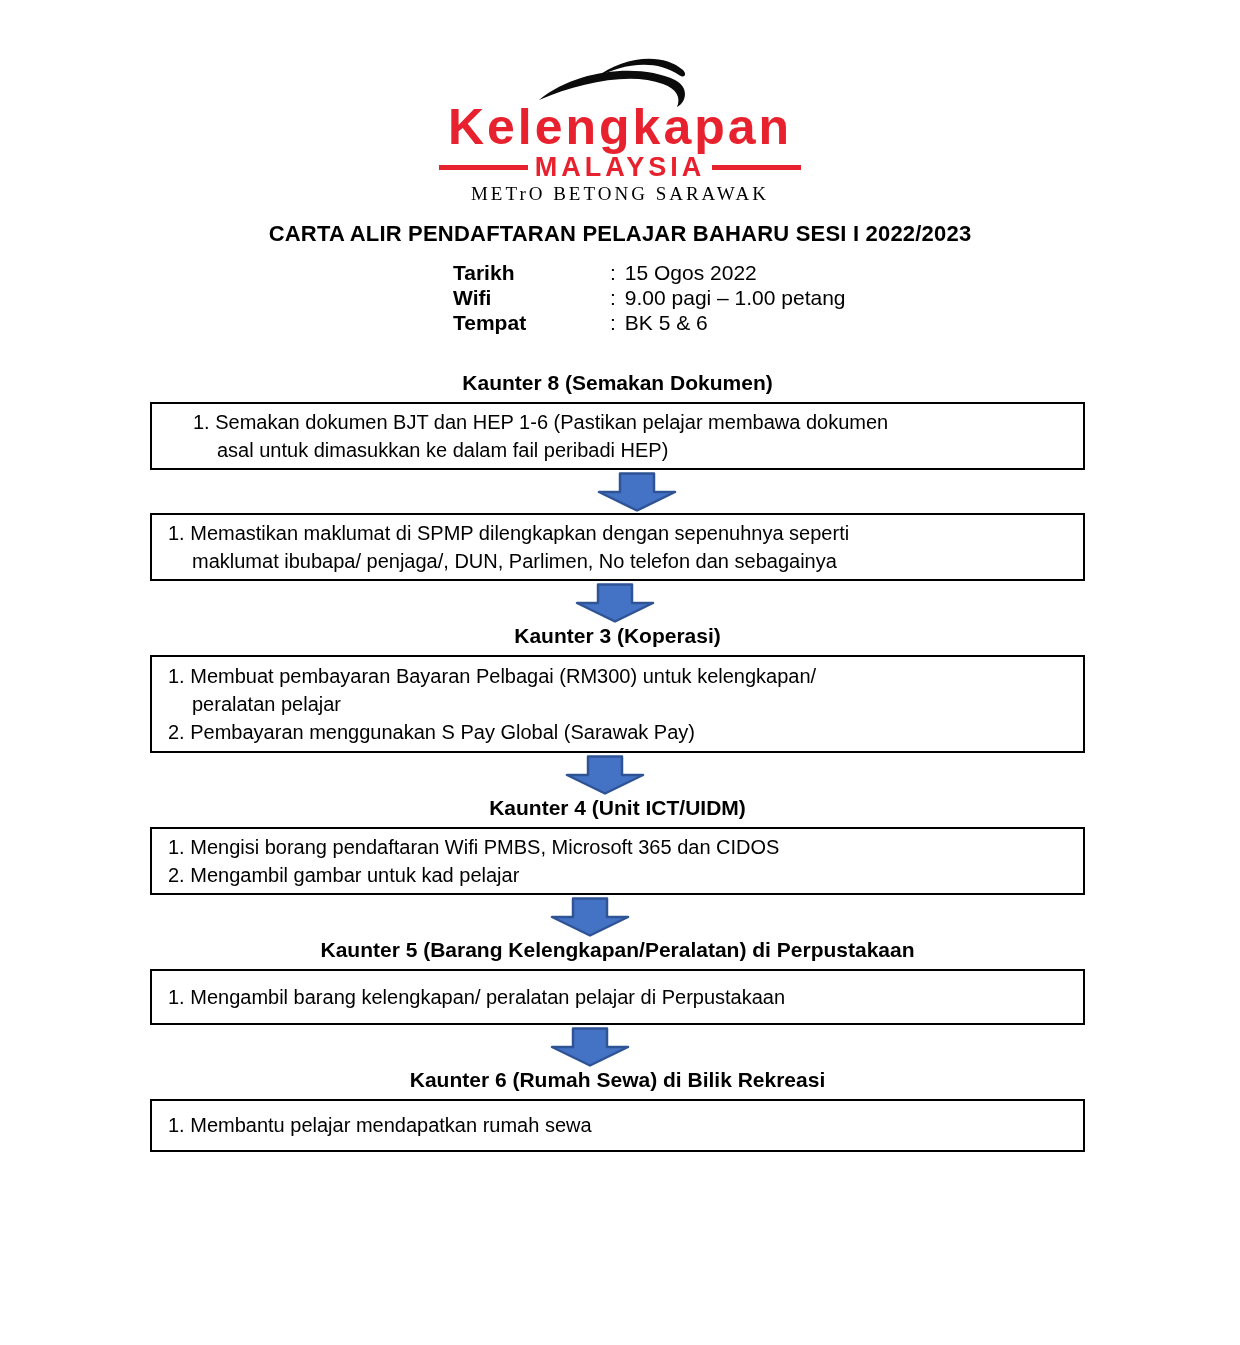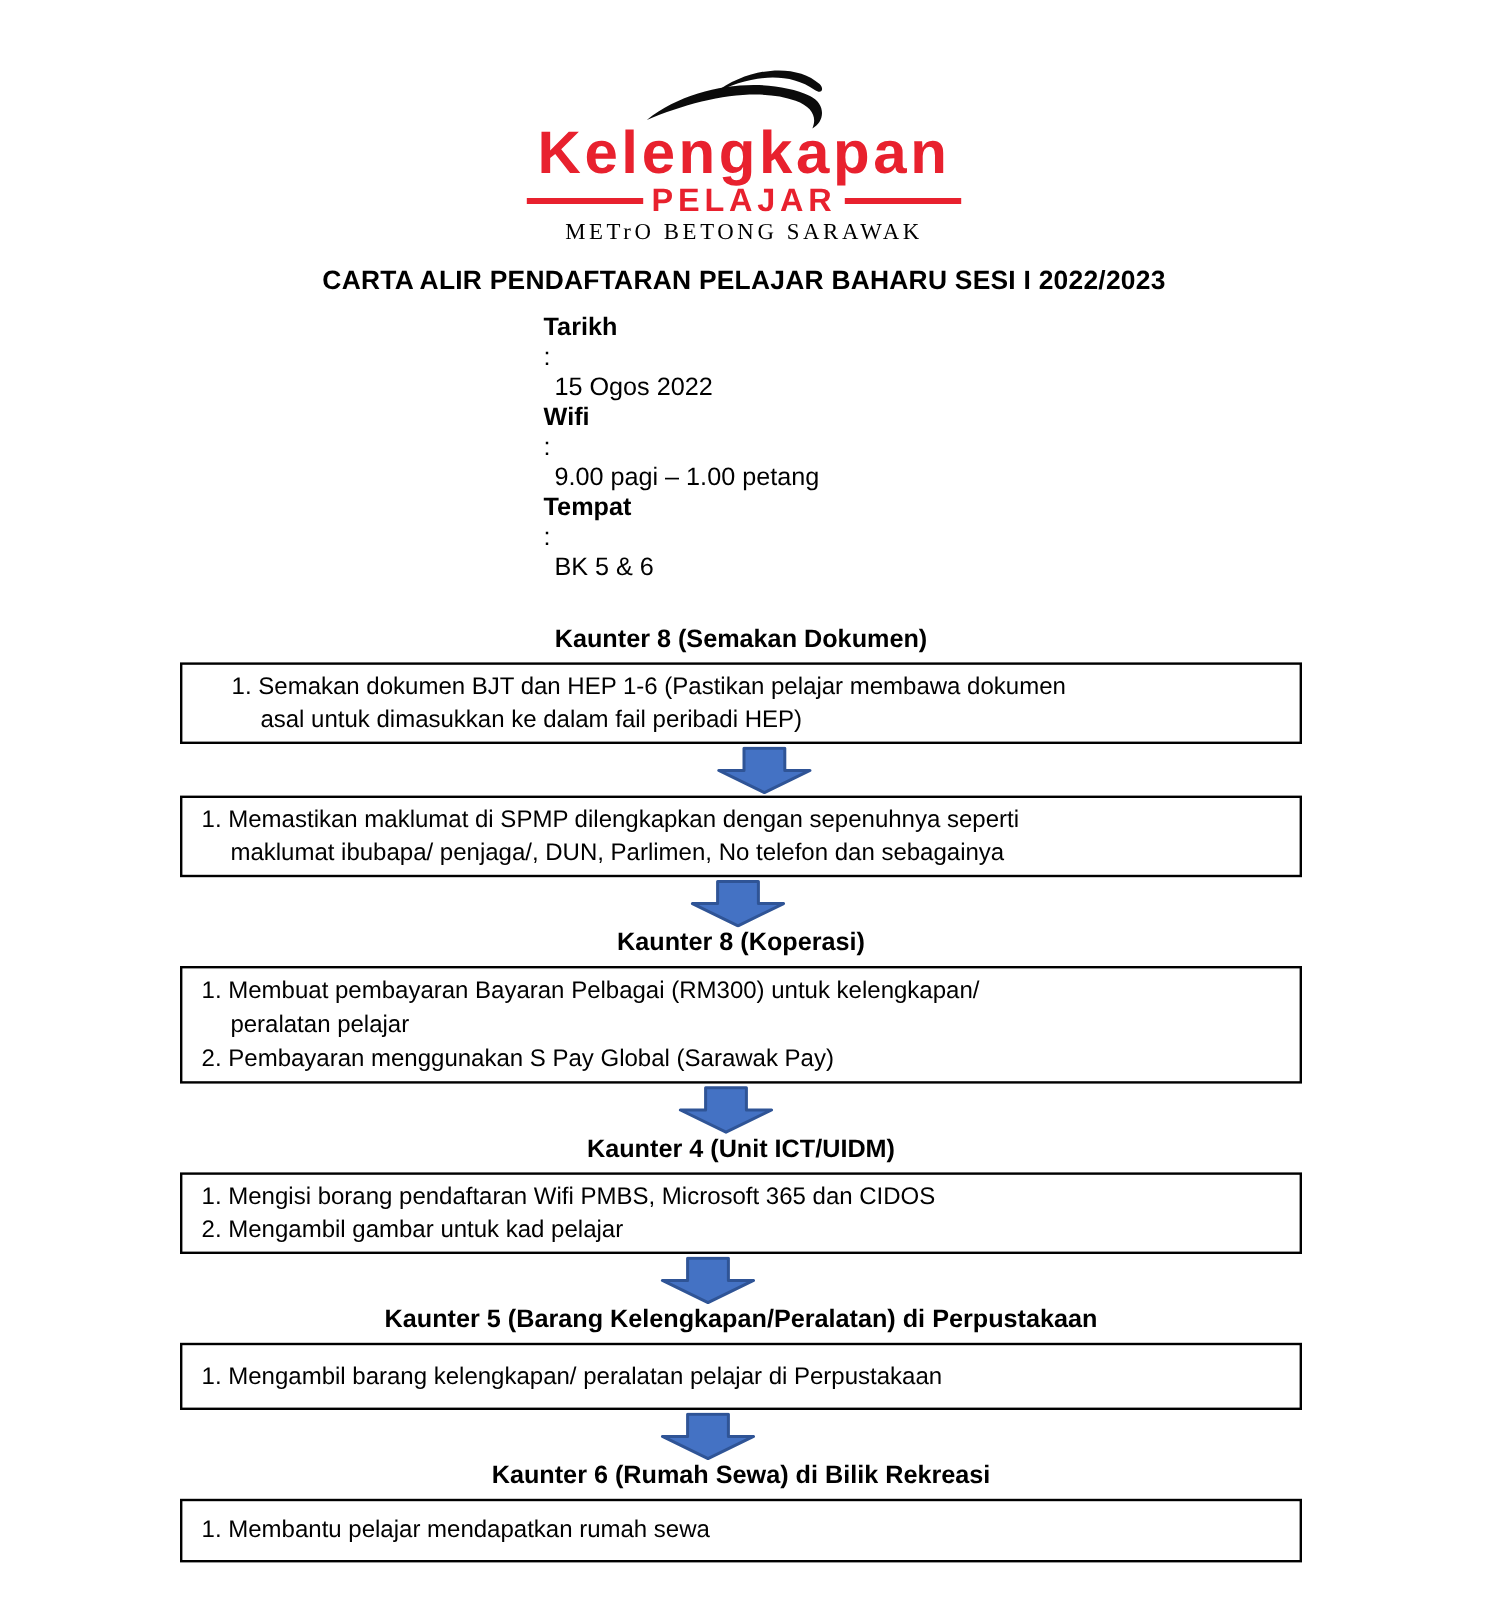--- a/index.html
+++ b/index.html
@@ -42,21 +42,21 @@
   }
 
   
   .doc-title{
     margin:16px 0 0 0;
     text-align:center;
     font-size:22px;font-weight:bold;
     letter-spacing:0.2px;
   }
   .details{margin:13px 0 0 453px;font-size:21px;line-height:25px;}
-  .detail-row{display:flex;flex-direction:column;}
+  .detail-row{display:flex;}
   .detail-label{font-weight:bold;width:157px;}
   .detail-sep{}
   .detail-value{margin-left:9px;white-space:pre;}
 
   
   .flow{width:935px;margin:36px 0 0 150px;}
   .step-heading{
     margin:0 0 7px 0;
     text-align:center;
     font-size:21px;font-weight:bold;
@@ -98,21 +98,21 @@
 <div class="page">
 
   <div class="logo">
     <svg class="swoosh" width="170" height="60" viewBox="0 0 170 60" aria-hidden="true">
       <path d="M60,28 C88,6 128,2 148,20 C152,24 150,29 144,25 C120,8 86,14 60,28 Z"></path>
       <path d="M4,50 C44,18 106,14 140,30 C154,37 152,52 142,57 C146,48 142,39 128,34 C96,22 46,32 4,50 Z"></path>
     </svg>
     <div class="brand">Kelengkapan</div>
     <div class="malaysia-row">
       <span class="bar"></span>
-      <span class="country">PELAJAR</span>
+      <span class="country">MALAYSIA</span>
       <span class="bar"></span>
     </div>
     <div class="campus">METrO BETONG SARAWAK</div>
   </div>
 
   <h1 class="doc-title">CARTA ALIR PENDAFTARAN PELAJAR BAHARU SESI I 2022/2023</h1>
 
   <div class="details">
     <div class="detail-row">
       <span class="detail-label">Tarikh</span>
@@ -154,21 +154,21 @@
       </div>
     </section>
 
     <div class="arrow-row a2">
       <svg width="100" height="40" viewBox="0 0 100 40" aria-hidden="true">
         <polygon class="arrow-shape" points="33,1.5 67,1.5 67,20 88,20 50,38.5 12,20 33,20"></polygon>
       </svg>
     </div>
 
     <section class="step">
-      <h2 class="step-heading">Kaunter 8 (Koperasi)</h2>
+      <h2 class="step-heading">Kaunter 3 (Koperasi)</h2>
       <div class="box b3">
         <div class="item">1. Membuat pembayaran Bayaran Pelbagai (RM300) untuk kelengkapan/
 peralatan pelajar</div>
         <div class="item">2. Pembayaran menggunakan S Pay Global (Sarawak Pay)</div>
       </div>
     </section>
 
     <div class="arrow-row a3">
       <svg width="100" height="40" viewBox="0 0 100 40" aria-hidden="true">
         <polygon class="arrow-shape" points="33,1.5 67,1.5 67,20 88,20 50,38.5 12,20 33,20"></polygon>

